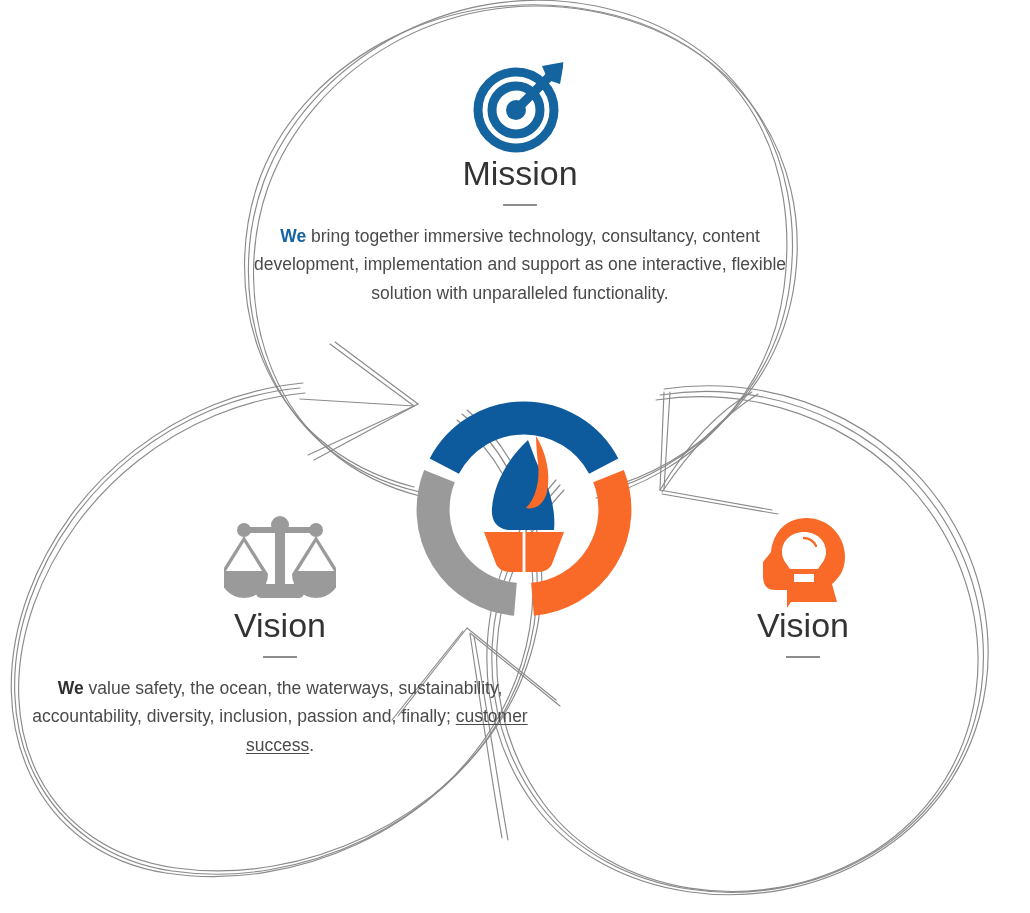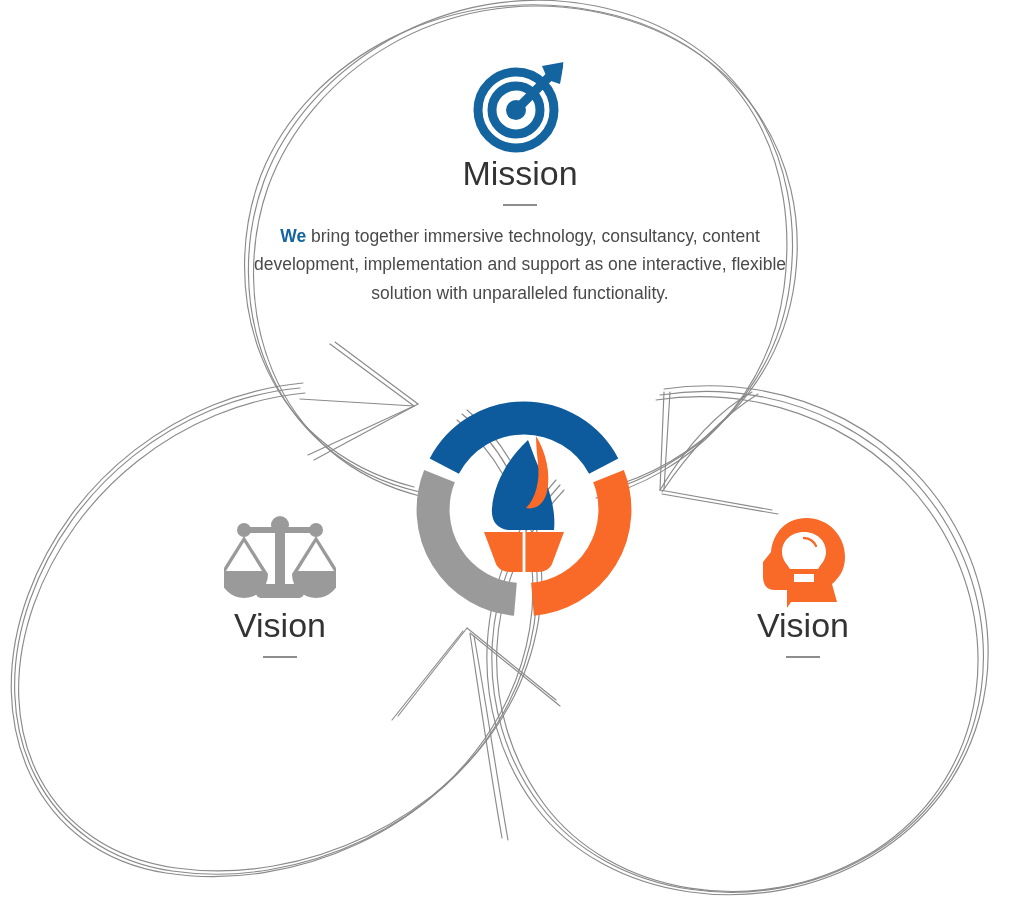--- a/index.html
+++ b/index.html
@@ -214,20 +214,23 @@
           <path d="M 68 62 A 24 24 0 0 0 116 62 Z"></path>
         </g>
         <g fill="#ffffff">
           <path d="M 20 30 L 38 59 L 2 59 Z"></path>
           <path d="M 92 30 L 110 59 L 74 59 Z"></path>
         </g>
       </svg>
     </span>
     <div class="sec-title">Vision</div>
     <div class="sec-divider"></div>
+    <div class="sec-body">
+      <span class="lead-dark">We</span><span> </span><span>value safety, the ocean, the waterways, sustainability, accountability, diversity, inclusion, passion and, finally; </span><span class="underline-word">customer success</span><span>.</span>
+    </div>
   </div>
 
   <div class="section" id="vision-section">
     <span class="sec-icon">
       <svg width="92" height="96" viewBox="0 0 92 96">
         <path d="M 49 6
                  C 72 6 88 24 88 45
                  C 88 58 82 66 75 72
                  L 80 90
                  L 34 90

